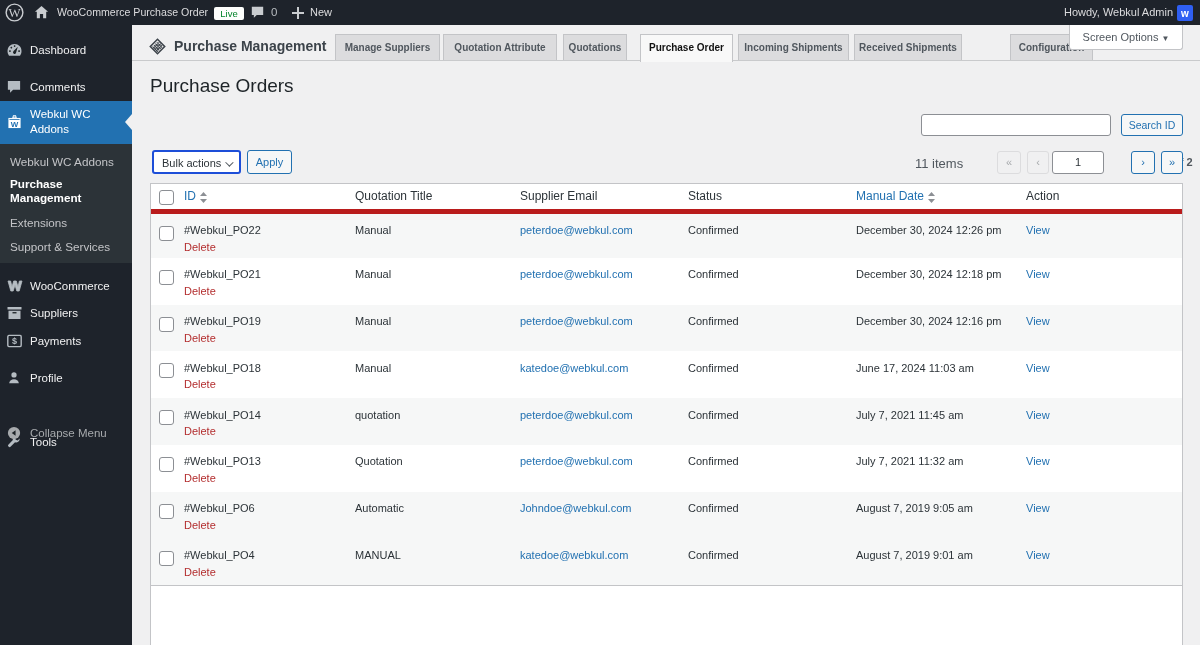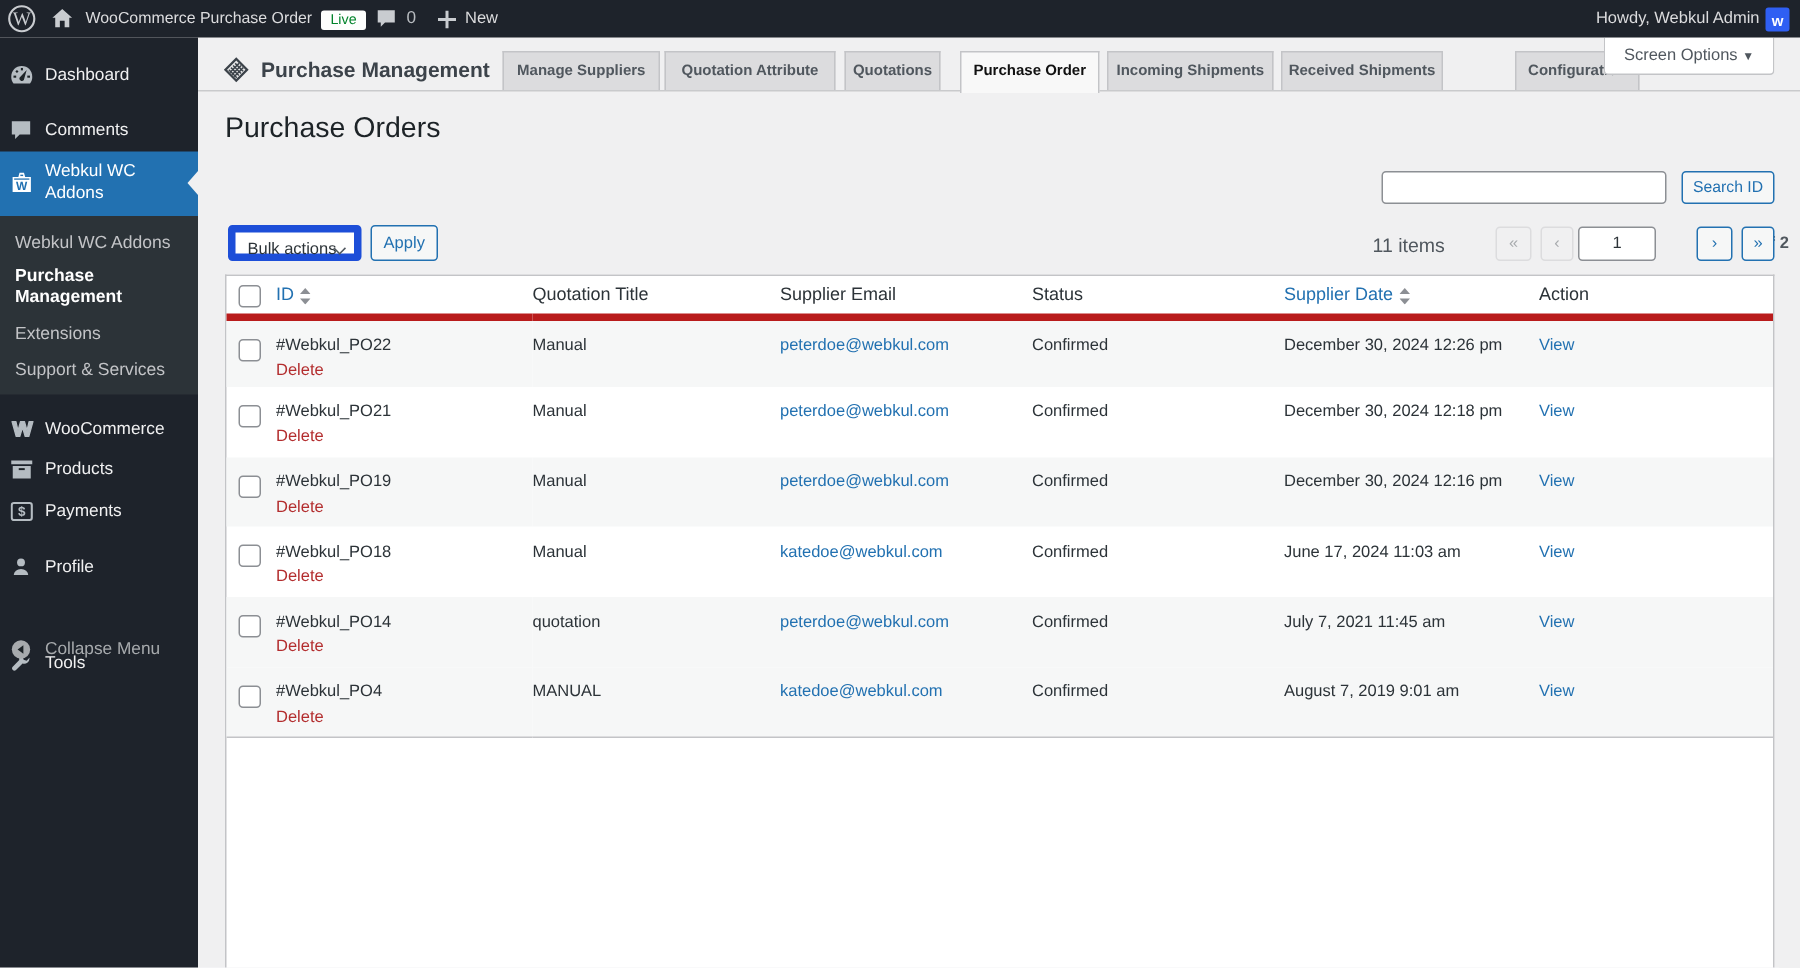--- a/index.html
+++ b/index.html
@@ -35,21 +35,21 @@
 #h1po { position:absolute; left:150px; top:75px; font-size:19px; font-weight:400; color:#1d2327; }
 
 
 #searchbox { position:absolute; left:921px; top:114px; width:190px; height:22px; background:#fff;
   border:1px solid #8c8f94; border-radius:3px; }
 #searchbtn { position:absolute; left:1121px; top:114px; width:62px; height:22px; background:#f6f7f7;
   border:1px solid #2271b1; border-radius:3px; color:#2271b1; font-size:10.5px; text-align:center; line-height:20px; }
 
 
 #bulksel { position:absolute; left:152px; top:150px; width:89px; height:24px; background:#fff;
-  border:5px solid #1d4ed8; border-radius:3px; font-size:11px; color:#2c3338; line-height:22px; padding-left:8px; }
+  border:2px solid #1d4ed8; border-radius:3px; font-size:11px; color:#2c3338; line-height:22px; padding-left:8px; }
 #bulksel .chev { position:absolute; right:8px; top:9px; width:6px; height:6px; border-right:1.5px solid #50575e;
   border-bottom:1.5px solid #50575e; transform:rotate(45deg) translateY(-2px); }
 #applybtn { position:absolute; left:247px; top:150px; width:45px; height:24px; background:#f6f7f7;
   border:1px solid #2271b1; border-radius:3px; color:#2271b1; font-size:11px; text-align:center; line-height:22px; }
 
 
 #nitems { position:absolute; left:915px; top:156px; width:73px; text-align:left; font-size:13px; color:#50575e; }
 .pgbtn { position:absolute; top:151px; height:23px; border-radius:3px; font-size:11px; text-align:center; }
 .pgdis { background:#f0f0f1; border:1px solid #dcdcde; color:#a7aaad; line-height:21px; }
 .pgact { background:#f6f7f7; border:1px solid #2271b1; color:#2271b1; line-height:21px; }
@@ -144,21 +144,21 @@
         <path d="M1 1 L3.8 11 H6.2 L8 5 L9.8 11 H12.2 L15 1 H12.4 L11 7 L9.3 1 H6.7 L5 7 L3.6 1 Z" fill="#b5bcc2" stroke="#b5bcc2" stroke-width="0.8" stroke-linejoin="round"></path>
       </svg>
     <span class="txt">WooCommerce</span>
   </div>
   <div class="mitem" style="top:274px;">
     <svg width="15" height="13" viewBox="0 0 15 13">
         <path fill="#b5bcc2" d="M0.5 0.5 H14.5 V3 H0.5 Z"></path>
         <path fill="#b5bcc2" d="M1.5 4.2 H13.5 V12.5 H1.5 Z"></path>
         <rect x="5.5" y="5.6" width="4" height="1.3" fill="#1d2327"></rect>
       </svg>
-    <span class="txt">Products</span>
+    <span class="txt">Suppliers</span>
   </div>
   <div class="mitem" style="top:302px;">
     <svg width="15" height="13" viewBox="0 0 15 13">
         <rect x="0.8" y="0.8" width="13.4" height="11.4" rx="1.5" fill="none" stroke="#b5bcc2" stroke-width="1.4"></rect>
         <text x="7.5" y="9.8" font-size="9" font-weight="bold" fill="#b5bcc2" text-anchor="middle">$</text>
       </svg>
     <span class="txt">Payments</span>
   </div>
   <div class="mitem" style="top:339px;">
     <svg width="14" height="14" viewBox="0 0 16 16">
@@ -229,21 +229,21 @@
   <thead>
     <tr>
       <th style="padding:0;"><span class="cb" style="margin-left:8px;margin-top:6px;"></span></th>
       <th><a class="lnk" href="#">ID</a><svg class="sorticon" width="7" height="11" viewBox="0 0 7 11">
               <path d="M3.5 0 L7 4 H0 Z" fill="#8c8f94"></path>
               <path d="M3.5 11 L0 7 H7 Z" fill="#8c8f94"></path>
             </svg></th>
       <th>Quotation Title</th>
       <th>Supplier Email</th>
       <th>Status</th>
-      <th><a class="lnk" href="#">Supplier Date</a><svg class="sorticon" width="7" height="11" viewBox="0 0 7 11">
+      <th><a class="lnk" href="#">Manual Date</a><svg class="sorticon" width="7" height="11" viewBox="0 0 7 11">
               <path d="M3.5 0 L7 4 H0 Z" fill="#8c8f94"></path>
               <path d="M3.5 11 L0 7 H7 Z" fill="#8c8f94"></path>
             </svg></th>
       <th>Action</th>
     </tr>
   </thead>
   <tbody>
   <tr class="alt">
           <td style="padding:12px 0 0 0;"><span class="cb" style="margin-left:8px;"></span></td>
    <td>
@@ -297,20 +297,44 @@
    <td>
             <div>#Webkul_PO14</div>
             <div class="del">Delete</div>
           </td>
    <td>quotation</td>
    <td><a class="lnk" href="#">peterdoe@webkul.com</a></td>
    <td>Confirmed</td>
    <td>July 7, 2021 11:45 am</td>
    <td><a class="lnk" href="#">View</a></td>
         </tr>
+        <tr>
+          <td style="padding:12px 0 0 0;"><span class="cb" style="margin-left:8px;"></span></td>
+   <td>
+            <div>#Webkul_PO13</div>
+            <div class="del">Delete</div>
+          </td>
+   <td>Quotation</td>
+   <td><a class="lnk" href="#">peterdoe@webkul.com</a></td>
+   <td>Confirmed</td>
+   <td>July 7, 2021 11:32 am</td>
+   <td><a class="lnk" href="#">View</a></td>
+        </tr>
+        <tr class="alt">
+          <td style="padding:12px 0 0 0;"><span class="cb" style="margin-left:8px;"></span></td>
+   <td>
+            <div>#Webkul_PO6</div>
+            <div class="del">Delete</div>
+          </td>
+   <td>Automatic</td>
+   <td><a class="lnk" href="#">Johndoe@webkul.com</a></td>
+   <td>Confirmed</td>
+   <td>August 7, 2019 9:05 am</td>
+   <td><a class="lnk" href="#">View</a></td>
+        </tr>
         <tr class="alt">
           <td style="padding:12px 0 0 0;"><span class="cb" style="margin-left:8px;"></span></td>
    <td>
             <div>#Webkul_PO4</div>
             <div class="del">Delete</div>
           </td>
    <td>MANUAL</td>
    <td><a class="lnk" href="#">katedoe@webkul.com</a></td>
    <td>Confirmed</td>
    <td>August 7, 2019 9:01 am</td>

